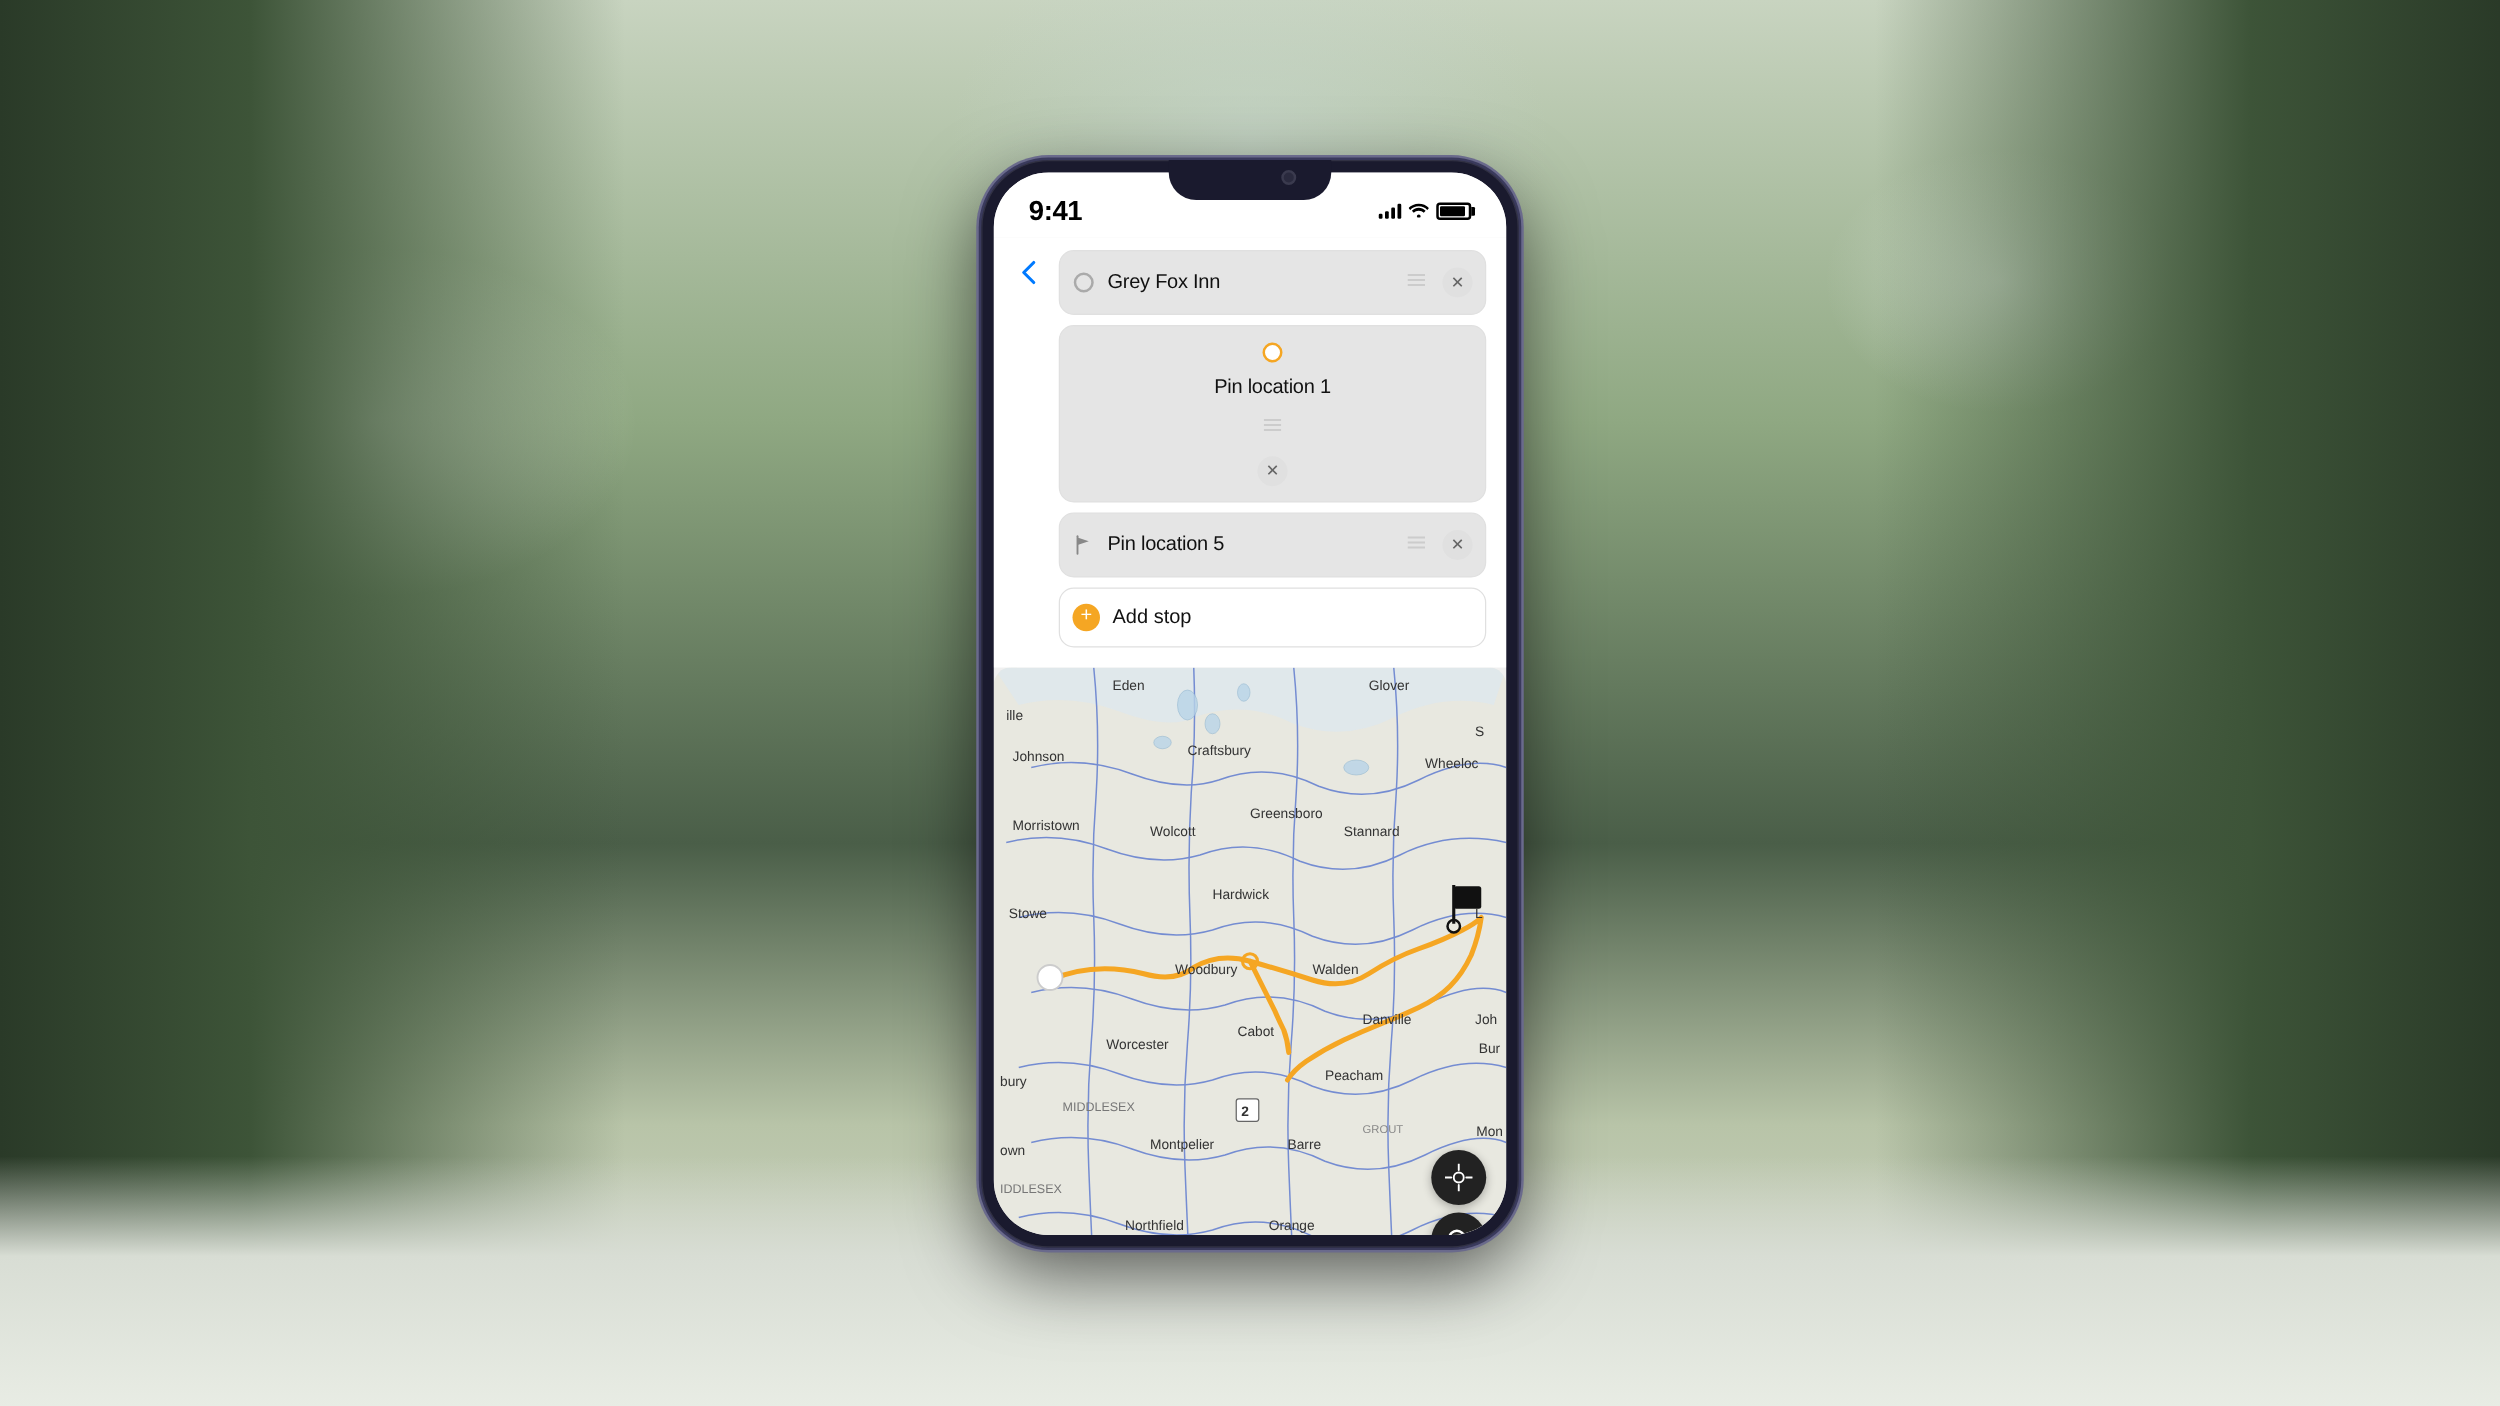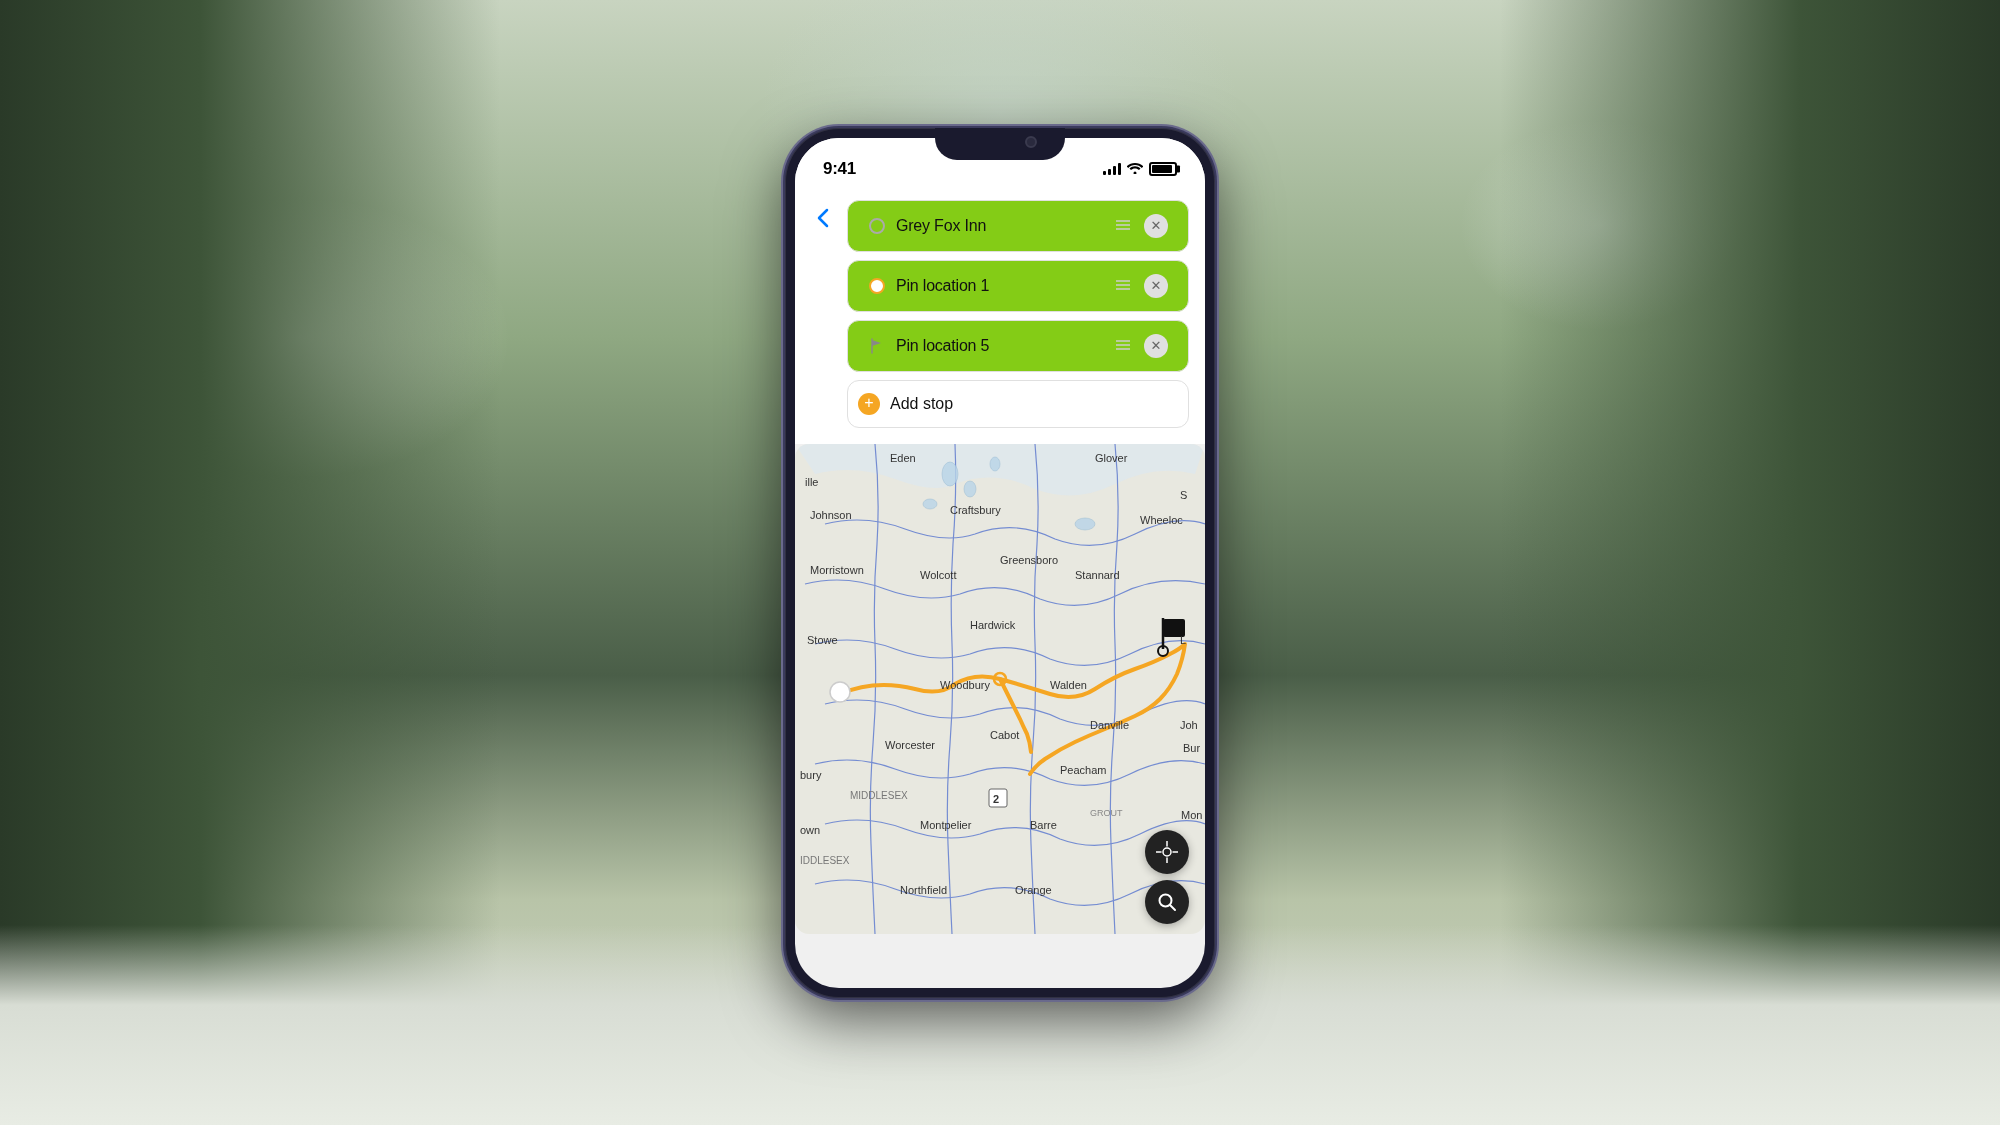--- a/index.html
+++ b/index.html
@@ -125,21 +125,21 @@
       height: 52px;
       background: white;
       display: flex;
       align-items: center;
       justify-content: space-between;
       padding: 0 28px;
       padding-top: 10px;
     }
 
     .status-time {
-      font-size: 17px;
+      font-size: 22px;
       font-weight: 600;
       color: #000;
       letter-spacing: -0.3px;
     }
 
     
     .notch {
       position: absolute;
       top: 0;
       left: 50%;
@@ -212,25 +212,25 @@
       height: 8px;
       width: 20px;
       border-radius: 1px;
       margin-left: 1px;
     }
 
     .route-row {
       display: flex;
       align-items: center;
       gap: 10px;
-      padding: 12px 20px;
+      padding: 12px 10px;
       border: 1.5px solid #e0e0e0;
       border-radius: 12px;
       margin-bottom: 8px;
-      background: #84cc16;
+      background: #e5e5e5;
       position: relative;
     }
 
     .stop-icon {
       width: 18px;
       height: 18px;
       flex-shrink: 0;
       display: flex;
       align-items: center;
       justify-content: center;
@@ -422,21 +422,21 @@
                 <line x1="0" y1="2" x2="14" y2="2" stroke="#ccc" stroke-width="1.5"></line>
                 <line x1="0" y1="6" x2="14" y2="6" stroke="#ccc" stroke-width="1.5"></line>
                 <line x1="0" y1="10" x2="14" y2="10" stroke="#ccc" stroke-width="1.5"></line>
               </svg>
             </span>
             <div class="close-btn">
               <span class="close-x">✕</span>
             </div>
           </div>
 
-          <div class="route-row" style="margin-bottom:8px;">
+          <div class="route-row" style="margin-bottom:8px;flex-direction:column;">
             <div class="stop-icon">
               <div class="circle-yellow"></div>
             </div>
             <span class="stop-label">Pin location 1</span>
             <span class="drag-handle">
               <svg width="14" height="12" viewBox="0 0 14 12" fill="none">
                 <line x1="0" y1="2" x2="14" y2="2" stroke="#ccc" stroke-width="1.5"></line>
                 <line x1="0" y1="6" x2="14" y2="6" stroke="#ccc" stroke-width="1.5"></line>
                 <line x1="0" y1="10" x2="14" y2="10" stroke="#ccc" stroke-width="1.5"></line>
               </svg>

